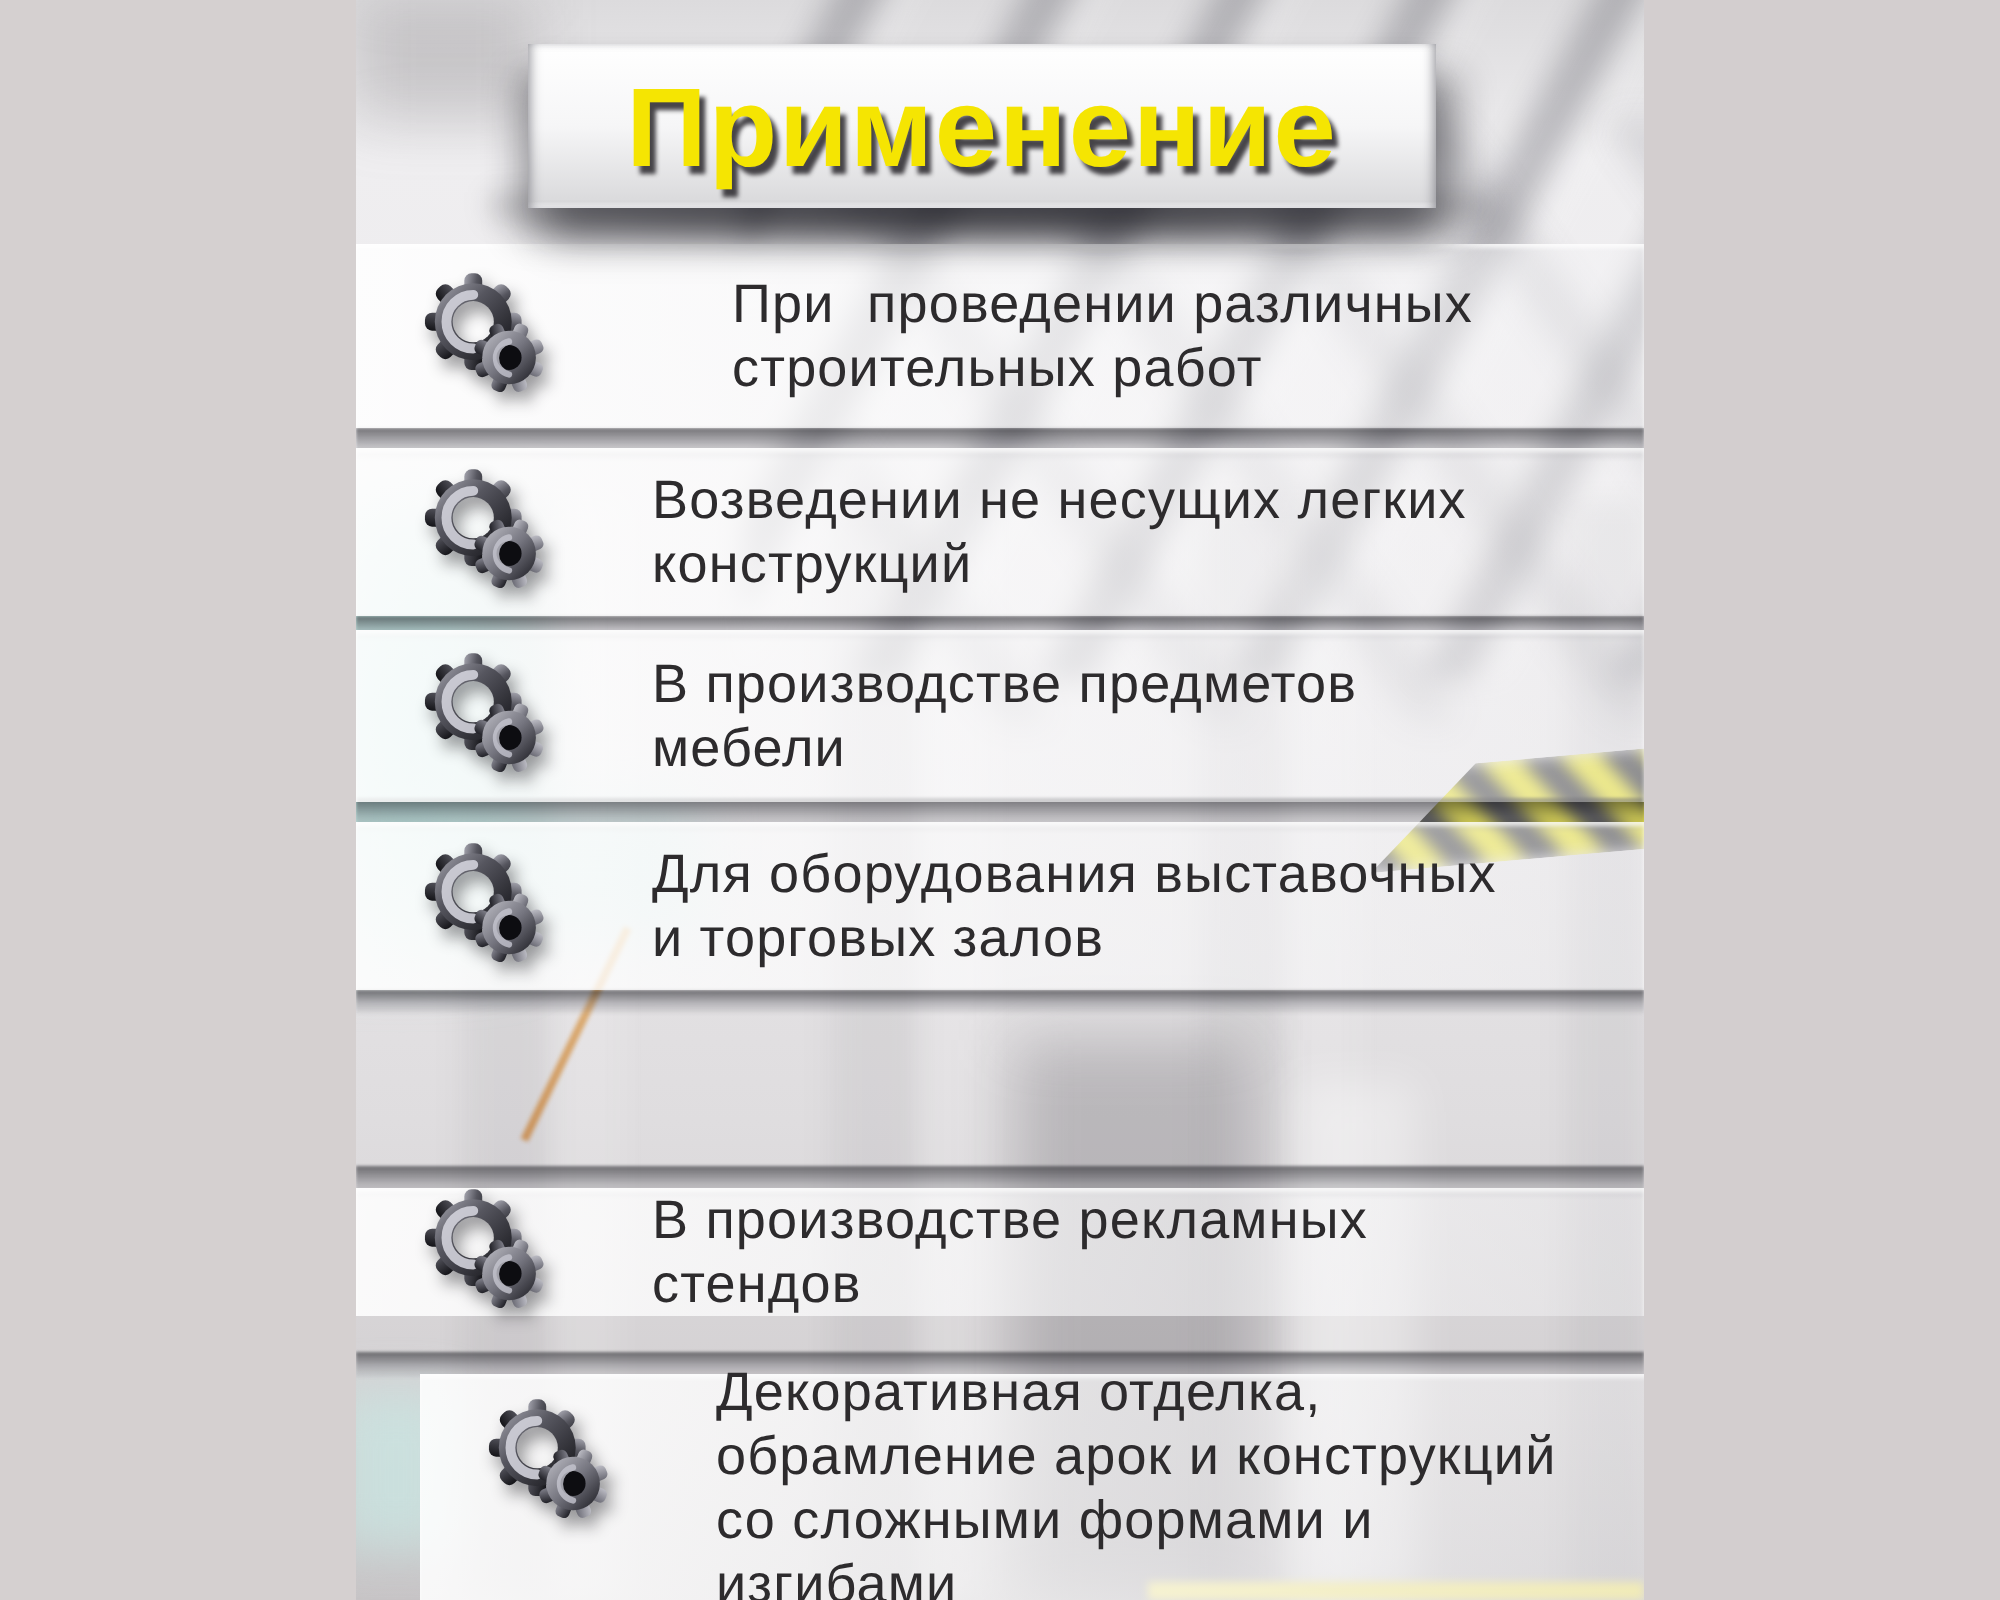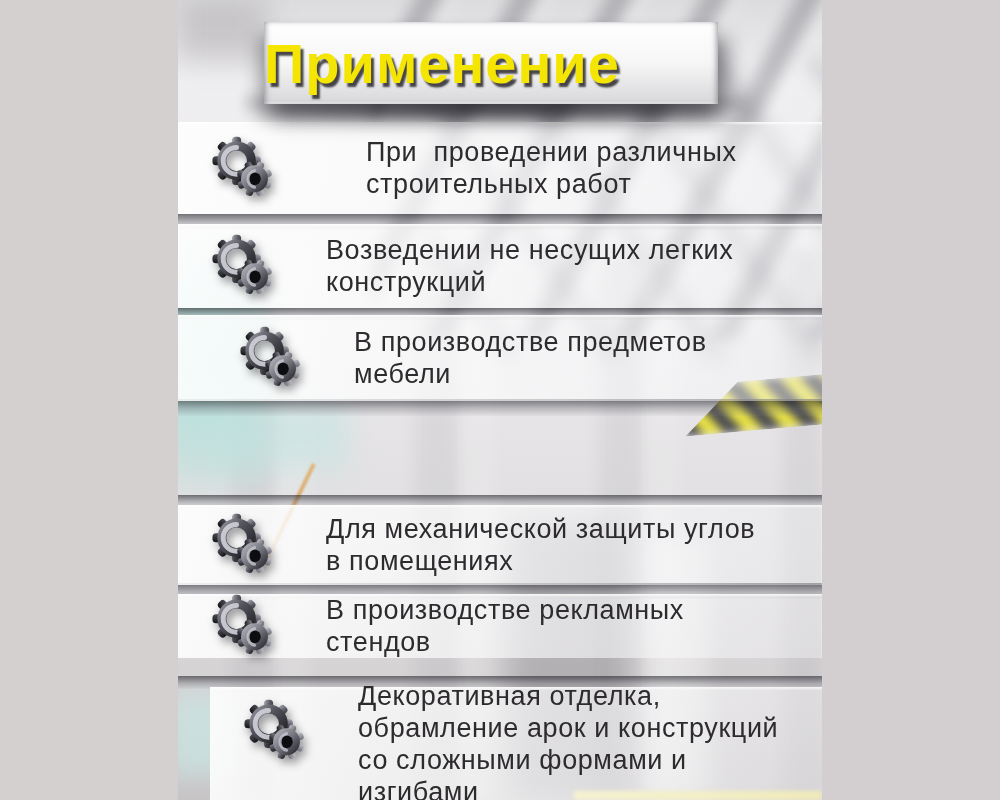--- a/index.html
+++ b/index.html
@@ -55,42 +55,42 @@
   }
   .d1{top:214px;height:16px;} .d2{top:308px;height:12px;} .d3{top:399px;height:17px;}
   .d4{top:495px;height:12px;} .d5{top:583px;height:16px;} .d6{top:676px;height:13px;}
   
   .row{
     position:absolute;left:0;width:644px;z-index:3;
     display:flex;align-items:center;
     background:linear-gradient(90deg,rgba(255,255,255,.88) 0%,rgba(252,252,253,.60) 60%,rgba(246,246,248,.38) 100%);
     box-shadow:inset 0 2px 2px rgba(255,255,255,.75);
   }
-  .r1{top:122px;height:92px;gap:40px;} .r2{top:224px;height:84px;align-items:center;} .r3{top:315px;height:86px;padding-left:28px;}
+  .r1{top:122px;height:92px;gap:40px;} .r2{top:224px;height:84px;align-items:center;} .r3{top:315px;height:86px;}
   .r4{top:411px;height:84px;} .r5{top:505px;height:80px;} .r6{top:594px;height:64px;}
   .r7{top:687px;height:113px;margin-left:32px;}
   .gear{
     width:68px;height:68px;flex:0 0 auto;margin-left:30px;
     filter:drop-shadow(3px 5px 4px rgba(10,10,15,.40));
   }
   .r7 .gear{margin-top:-26px;}
   .row-text{
     margin-left:50px;
     font-size:27px;line-height:32px;letter-spacing:.6px;
     color:#2d2b2d;white-space:pre-wrap;
   }
   
   .banner-shadow{
     position:absolute;left:66px;top:96px;width:500px;height:24px;z-index:4;
     background:radial-gradient(ellipse at 50% 20%,rgba(18,18,24,.62) 0%,rgba(18,18,24,.28) 55%,rgba(18,18,24,0) 85%);
     filter:blur(6px);
   }
   .banner{
     position:absolute;left:86px;top:22px;width:454px;height:82px;z-index:5;
-    display:flex;align-items:center;
+    display:flex;align-items:center;justify-content:center;
     background:linear-gradient(180deg,#ffffff 0%,#f6f6f7 50%,#dadadc 96%,#fdfdfe 100%);
     box-shadow:10px 16px 18px rgba(20,20,26,.42),-6px 14px 16px rgba(20,20,26,.30),
       inset 4px 0 6px -3px rgba(125,125,132,.85),inset -4px 0 6px -3px rgba(125,125,132,.85);
   }
   .banner-title{
     font-size:56px;font-weight:bold;letter-spacing:1px;
     color:#f5e502;
     text-shadow:3px 4px 2px rgba(40,38,42,.85);
   }
   .side{position:absolute;top:0;width:178px;height:800px;background:#d5d0d0;z-index:6;}
@@ -185,26 +185,26 @@
       <div class="row-text">Возведении не несущих легких
 конструкций</div>
     </div>
     <div class="row r3">
       <svg class="gear" viewBox="0 0 76 76">
           <use href="#gear-sym"></use>
         </svg>
       <div class="row-text">В производстве предметов
 мебели</div>
     </div>
-    <div class="row r5">
-      <svg class="gear" viewBox="0 0 76 76">
-          <use href="#gear-sym"></use>
-        </svg>
-      <div class="row-text">Для механической защиты углов
-в помещениях</div>
+    <div class="row r4">
+      <svg class="gear" viewBox="0 0 76 76">
+          <use href="#gear-sym"></use>
+        </svg>
+      <div class="row-text">Для оборудования выставочных
+и торговых залов</div>
     </div>
     <div class="row r6">
       <svg class="gear" viewBox="0 0 76 76">
           <use href="#gear-sym"></use>
         </svg>
       <div class="row-text">В производстве рекламных
 стендов</div>
     </div>
     <div class="row r7">
       <svg class="gear" viewBox="0 0 76 76">

